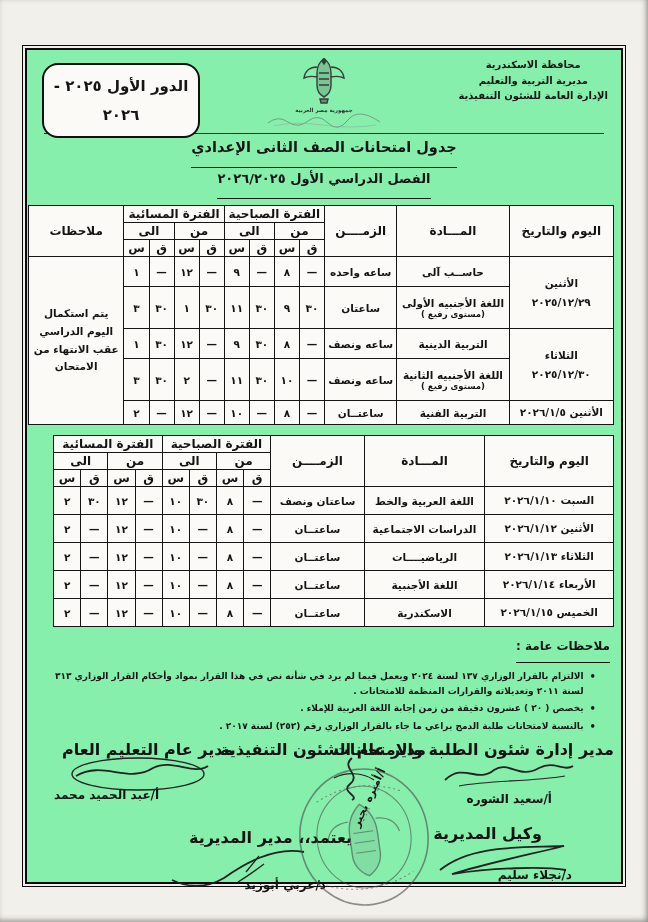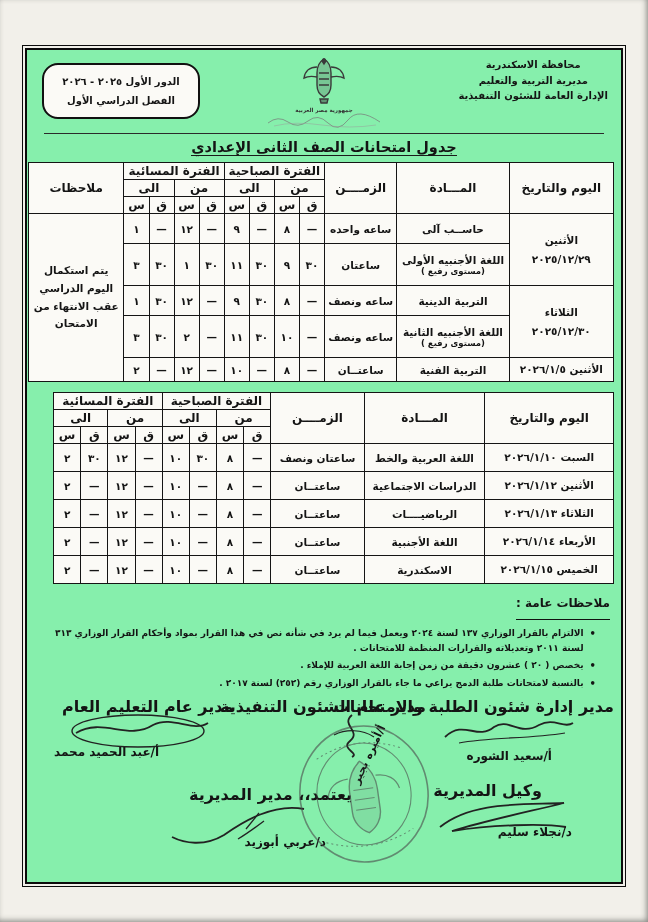--- a/index.html
+++ b/index.html
@@ -12,25 +12,25 @@
   
   .hdr{position:relative;height:74px;}
   .dept{position:absolute;top:2px;right:6px;text-align:center;font-weight:bold;
         font-size:10px;line-height:1.55;}
   .dept .u{border-bottom:1px solid #222;padding-bottom:1px;}
   .emblem{position:absolute;top:0;right:50%;transform:translateX(50%);text-align:center;}
   .emblem svg{display:block;margin:0 auto;}
   .emblem-cap{font-size:5.5px;font-weight:bold;color:#333;letter-spacing:.5px;}
   .session-box{position:absolute;top:8px;left:8px;width:146px;border:2px solid #111;
                border-radius:16px;padding:7px 4px;text-align:center;font-weight:bold;
-               font-size:10px;line-height:1.9;background:#fbfaf6;}
+               font-size:15px;line-height:1.9;background:#fbfaf6;}
   .hdr-rule{border-top:1.5px solid #2a2a2a;margin:4px 10px 0 10px;}
   .titles{text-align:center;margin-top:5px;}
   .titles .t-line{display:inline-block;font-weight:bold;border-bottom:1.5px solid #1a1a1a;
-                  padding-bottom:0;}
+                  padding-bottom:12px;}
   .title1{font-size:14.5px;}
   .title2{font-size:13px;margin-top:3px;}
   
   table.t{border-collapse:collapse;table-layout:fixed;font-weight:bold;background:#fbfaf6;}
   table.t th,table.t td{border:1.2px solid #151515;text-align:center;vertical-align:middle;
                         padding:1px 1px;font-size:10.5px;overflow:hidden;}
   table.t th{font-size:12px;}
   .t1{width:586px;margin-top:6px;}
   .t2{width:561px;margin-top:10px;}
   .day-cell{font-size:10.5px;line-height:1.8;}
@@ -78,28 +78,28 @@
         </svg>
         <div class="emblem-cap">جمهورية مصر العربية</div>
         <svg width="120" height="16" viewBox="0 0 120 16">
           <path d="M4 10 Q14 2 24 9 T44 8 T64 10 T84 7 T116 9" fill="none" stroke="#777" stroke-width="1" opacity=".7"></path>
           <path d="M10 13 Q30 8 58 12 T112 12" fill="none" stroke="#999" stroke-width=".8" opacity=".6"></path>
         </svg>
       </div>
 
       <div class="session-box">
         <div>الدور الأول ٢٠٢٥ - ٢٠٢٦</div>
-        <div>الفصل الدراسي الأول</div>
       </div>
     </div>
 
     <div class="hdr-rule"></div>
 
     <div class="titles">
       <div class="title1"><span class="t-line">جدول امتحانات الصف الثانى الإعدادي</span></div>
+      <div class="title2"><span class="t-line">الفصل الدراسي الأول ٢٠٢٦/٢٠٢٥</span></div>
     </div>
 
     <table class="t t1">
       <colgroup>
         <col style="width:104px">
           <col style="width:112px">
           <col style="width:72px">
         <col style="width:25px">
           <col style="width:25px">
           <col style="width:25px">

